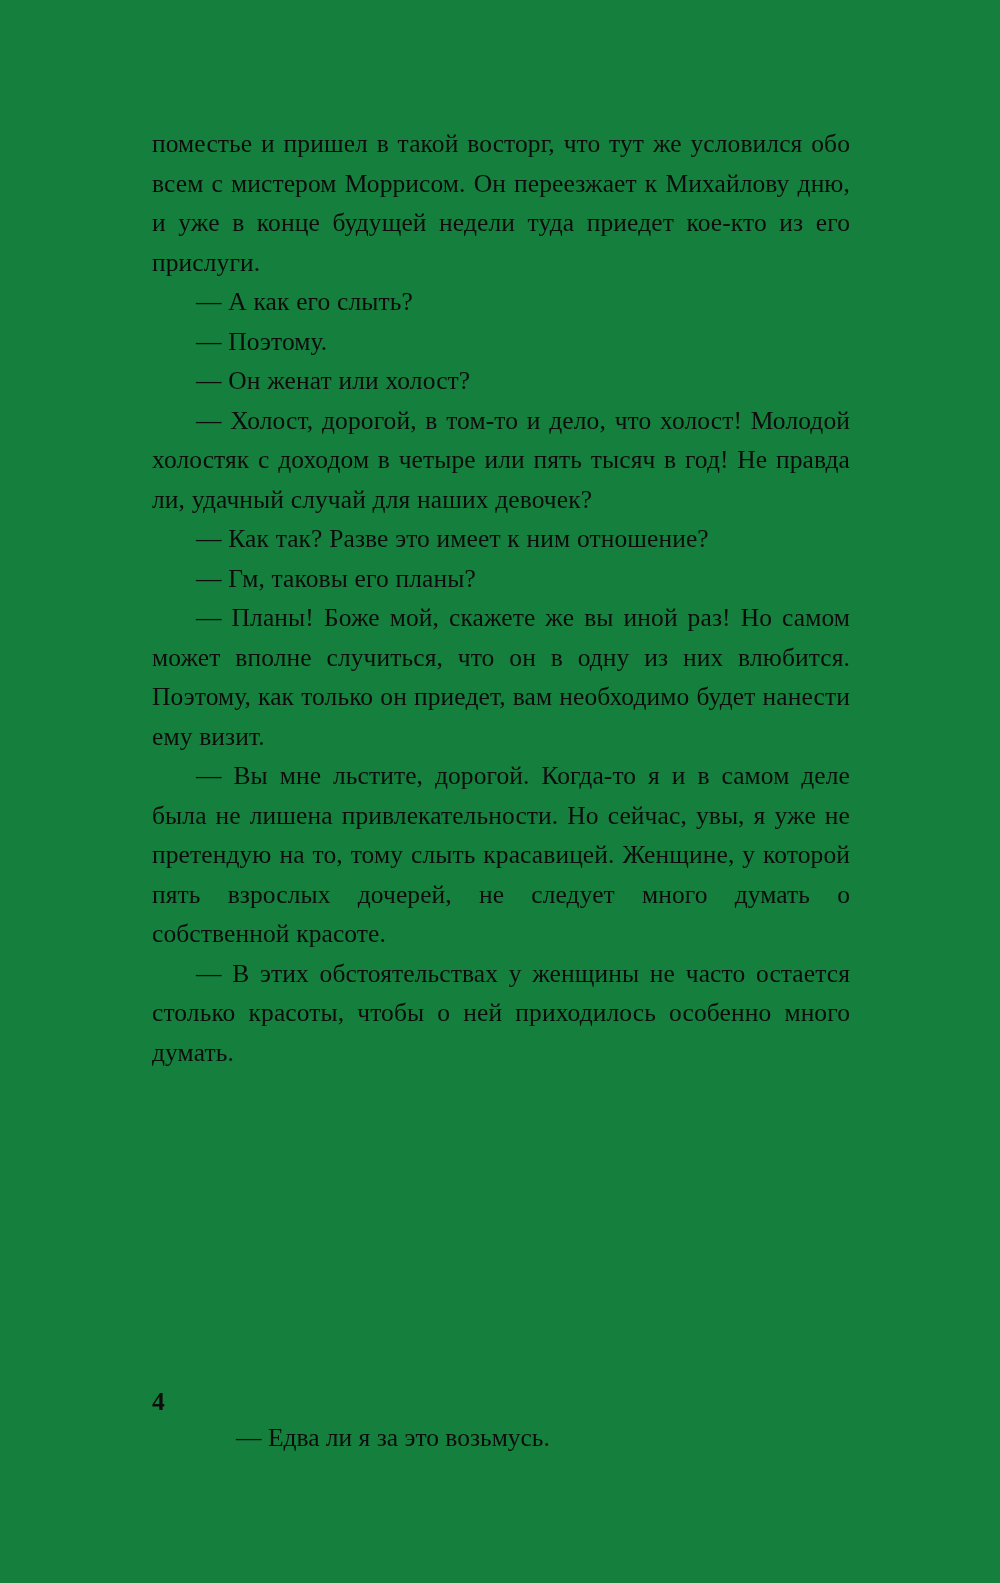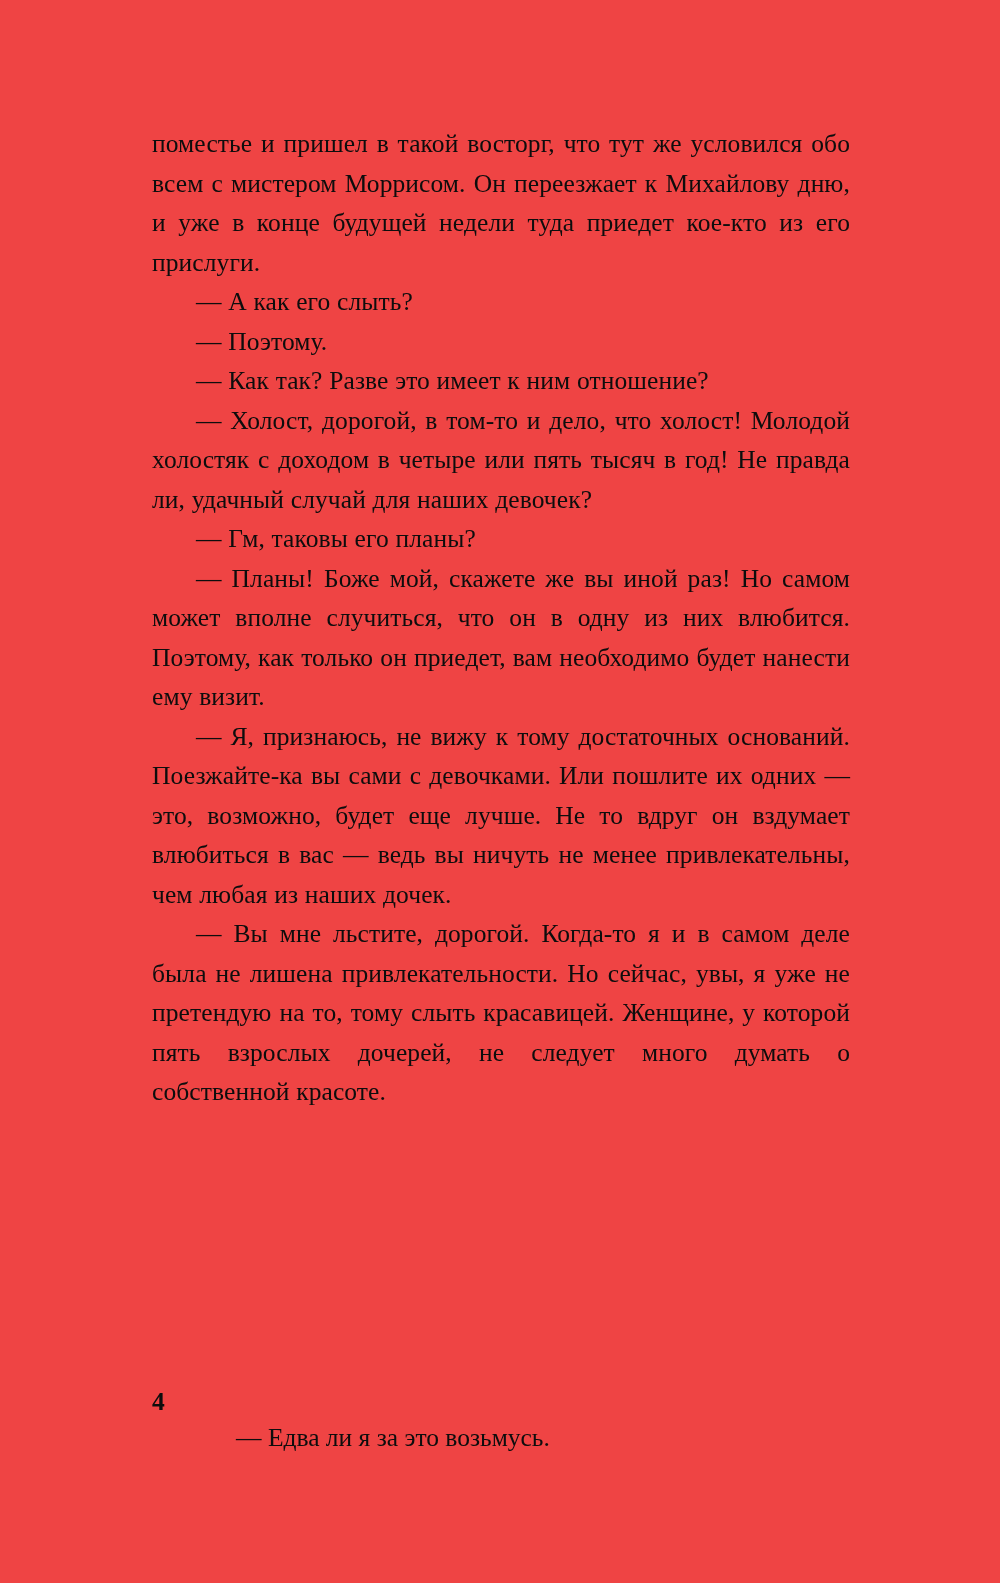--- a/index.html
+++ b/index.html
@@ -13,21 +13,21 @@
     position: relative;
     font-family: "Liberation Serif", "DejaVu Serif", serif;
     color: #0d0d0d;
   }
   .page {
     position: absolute;
     left: 0;
     top: 0;
     width: 1000px;
     height: 1583px;
-    background: #ef4444;
+    background: #15803d;
     overflow: hidden;
   }
   .text-column {
     position: absolute;
     left: 152px;
     top: 124px;
     width: 698px;
   }
   p.para {
     margin: 0;
@@ -70,24 +70,25 @@
 </style>
 </head>
 <body>
 
 <div class="page">
 
   <div class="text-column">
     <p class="para noindent">поместье и пришел в такой восторг, что тут же условился обо всем с мистером Моррисом. Он переезжает к Михайлову дню, и уже в конце будущей недели туда приедет кое-кто из его прислуги.</p>
     <p class="para indent">— А как его слыть?</p>
     <p class="para indent">— Поэтому.</p>
+    <p class="para indent">— Он женат или холост?</p>
+    <p class="para indent">— Холост, дорогой, в том-то и дело, что холост! Молодой холостяк с доходом в четыре или пять тысяч в год! Не правда ли, удачный случай для наших девочек?</p>
     <p class="para indent">— Как так? Разве это имеет к ним отношение?</p>
-    <p class="para indent">— Холост, дорогой, в том-то и дело, что холост! Молодой холостяк с доходом в четыре или пять тысяч в год! Не правда ли, удачный случай для наших девочек?</p>
     <p class="para indent">— Гм, таковы его планы?</p>
     <p class="para indent">— Планы! Боже мой, скажете же вы иной раз! Но самом может вполне случиться, что он в одну из них влюбится. Поэтому, как только он приедет, вам необходимо будет нанести ему визит.</p>
-    <p class="para indent">— Я, признаюсь, не вижу к тому достаточных оснований. Поезжайте-ка вы сами с девочками. Или пошлите их одних — это, возможно, будет еще лучше. Не то вдруг он вздумает влюбиться в вас — ведь вы ничуть не менее привлекательны, чем любая из наших дочек.</p>
     <p class="para indent">— Вы мне льстите, дорогой. Когда-то я и в самом деле была не лишена привлекательности. Но сейчас, увы, я уже не претендую на то, тому слыть красавицей. Женщине, у которой пять взрослых дочерей, не следует много думать о собственной красоте.</p>
+    <p class="para indent">— В этих обстоятельствах у женщины не часто остается столько красоты, чтобы о ней приходилось особенно много думать.</p>
   </div>
 
   <div class="page-number">4</div>
   <div class="last-line">— Едва ли я за это возьмусь.</div>
 
 </div>
 
 </body></html>

